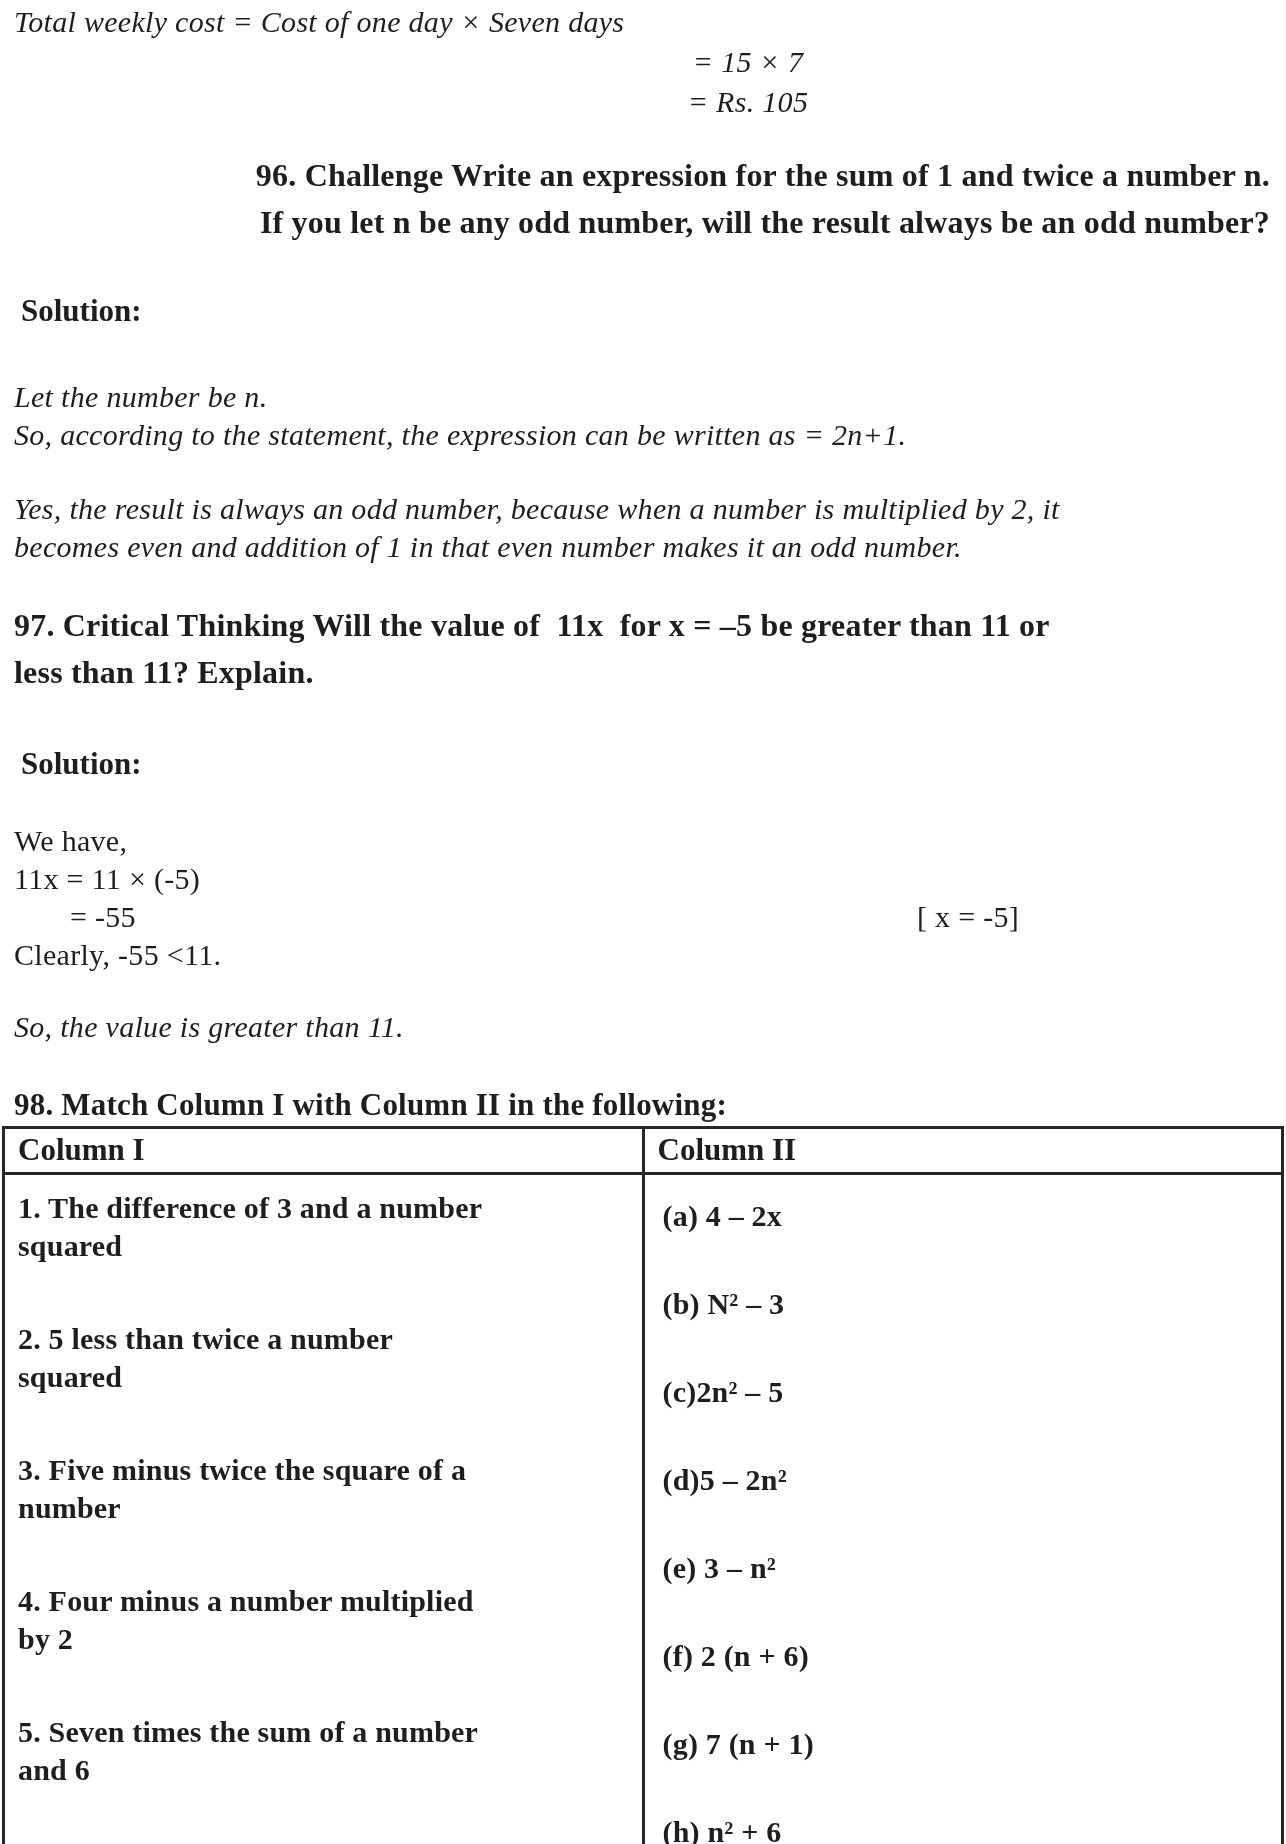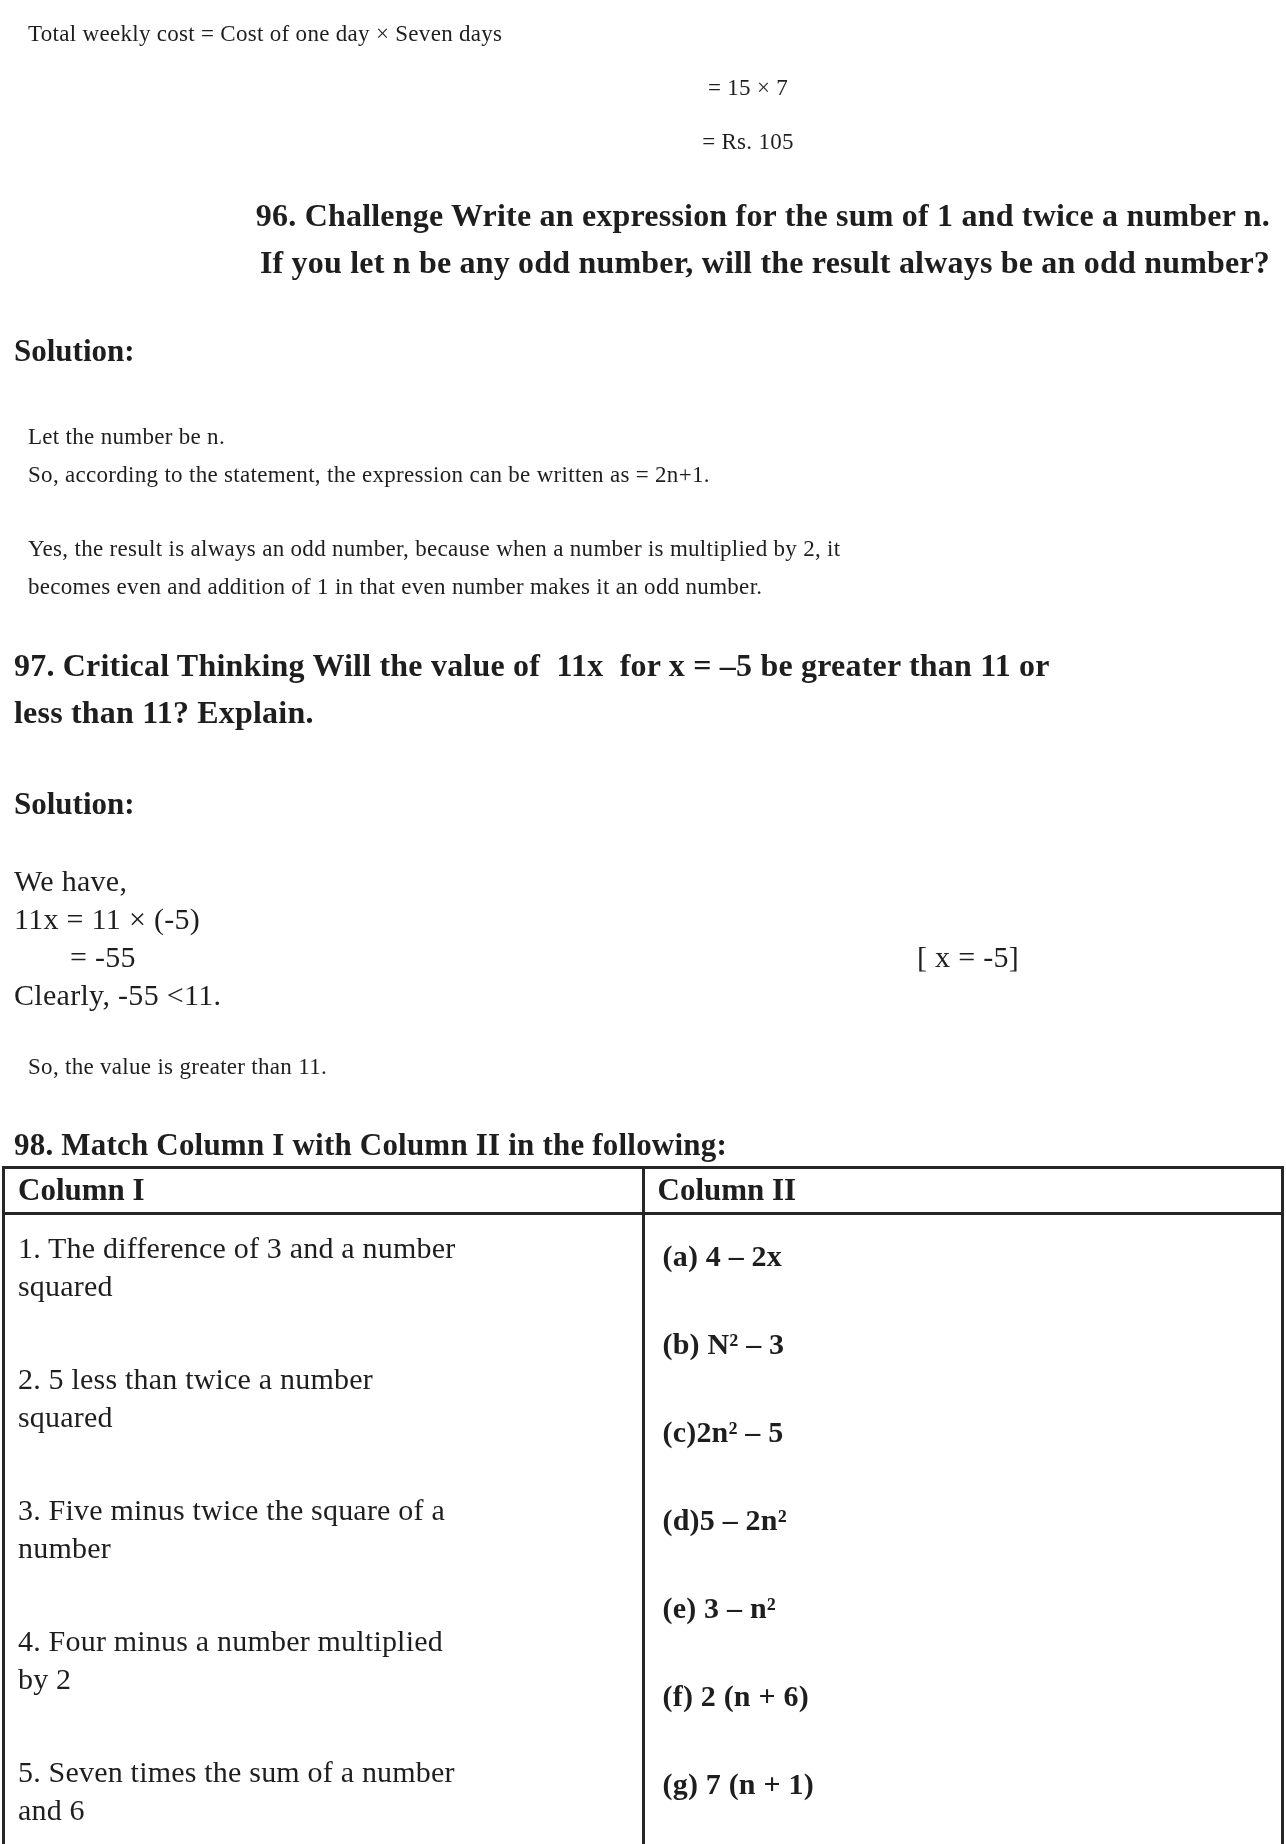--- a/index.html
+++ b/index.html
@@ -11,24 +11,25 @@
     width: 1286px;
     height: 1844px;
     overflow: hidden;
     color: #1e1e1e;
     font-family: "Liberation Serif", serif;
     position: relative;
   }
   .content { padding: 0 16px 0 14px; }
 
   .body-line, .body-text {
-    font-size: 23px;
+    font-size: 30px;
     line-height: 40px;
     letter-spacing: 0.3px;
-    margin: 14px;
+    margin: 0;
+    font-style: italic;
   }
   .body-text { line-height: 38px; }
   .body-line38 {
     font-size: 30px;
     line-height: 38px;
     letter-spacing: 0.3px;
   }
   .ws { white-space: pre-line; }
   .indent { padding-left: 212px; text-align: center; }
   .indent56 { padding-left: 56px; }
@@ -46,21 +47,21 @@
     font-weight: bold;
     font-size: 31px;
     line-height: 42px;
     margin: 0;
     letter-spacing: 0.2px;
   }
   .sol-label {
     font-weight: bold;
     font-size: 31px;
     line-height: 40px;
-    margin: 0;
+    margin: 7px;
   }
 
   .mt2  { margin-top: 2px; }
   .mt30 { margin-top: 30px; text-align: right; }
   .mt34 { margin-top: 34px; }
   .mt36 { margin-top: 36px; }
   .mt38 { margin-top: 38px; }
   .mt45 { margin-top: 45px; }
   .mt47 { margin-top: 47px; }
   .mt48 { margin-top: 48px; }
@@ -82,21 +83,21 @@
     line-height: 36px;
     padding: 3px 12px 4px 13px;
     font-family: Liberation Serif, serif;
   }
   table.match-table td {
     vertical-align: top;
     padding: 14px 12px 0 13px;
   }
   table.match-table td.col2 { padding-left: 18px; }
   .titem {
-    font-weight: normal;
+    font-weight: bold;
     font-size: 30px;
     line-height: 38px;
     margin: 0 0 55px 0;
     white-space: pre-line;
     letter-spacing: 0.2px;
   }
   .titem2 {
     font-weight: bold;
     font-size: 30px;
     line-height: 38px;

